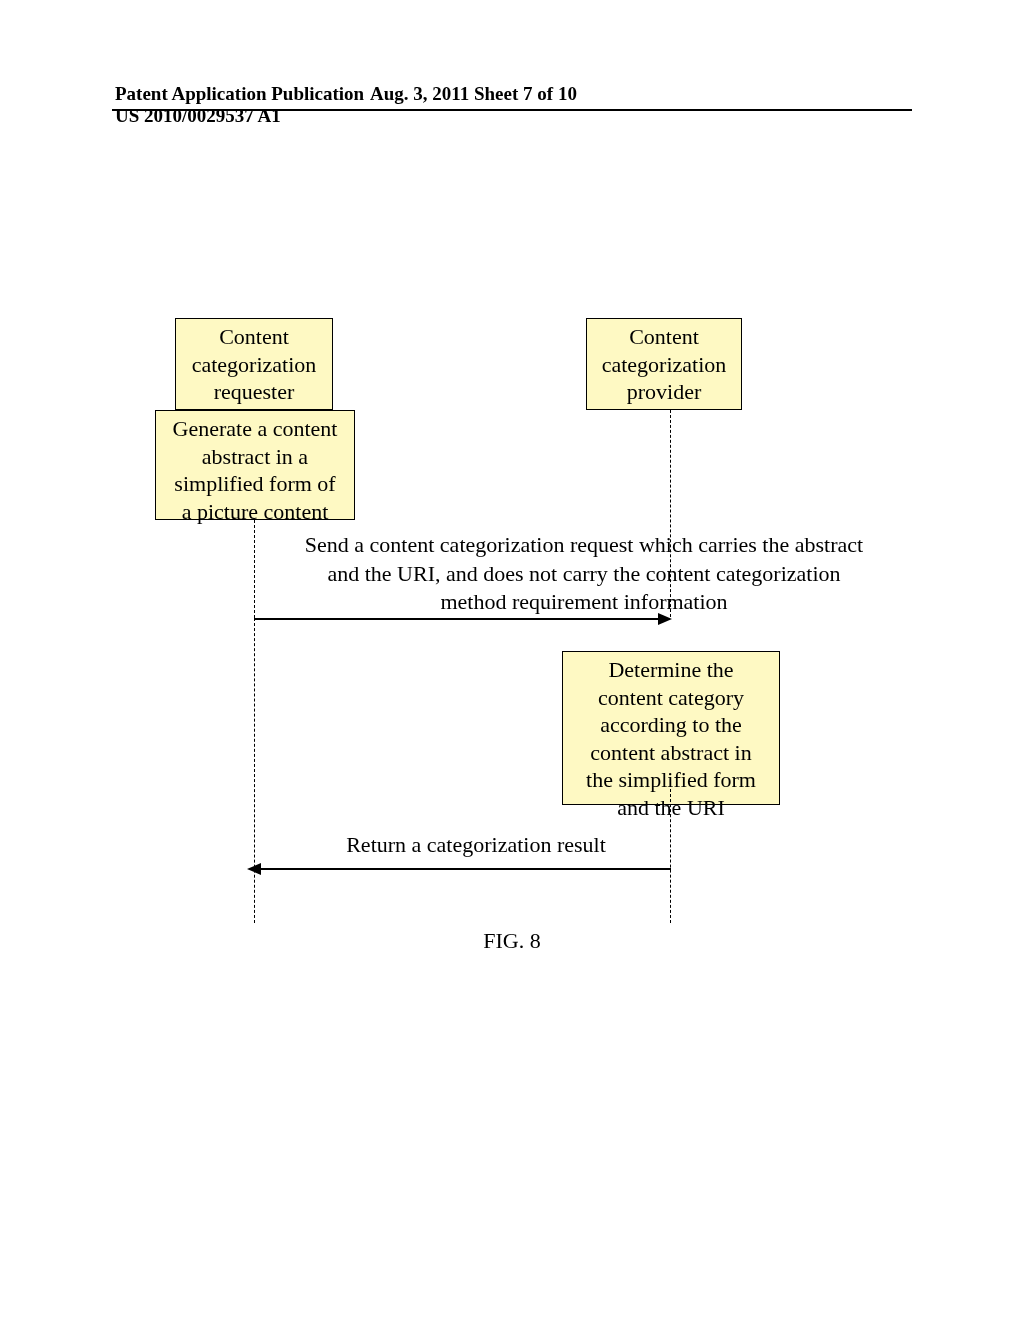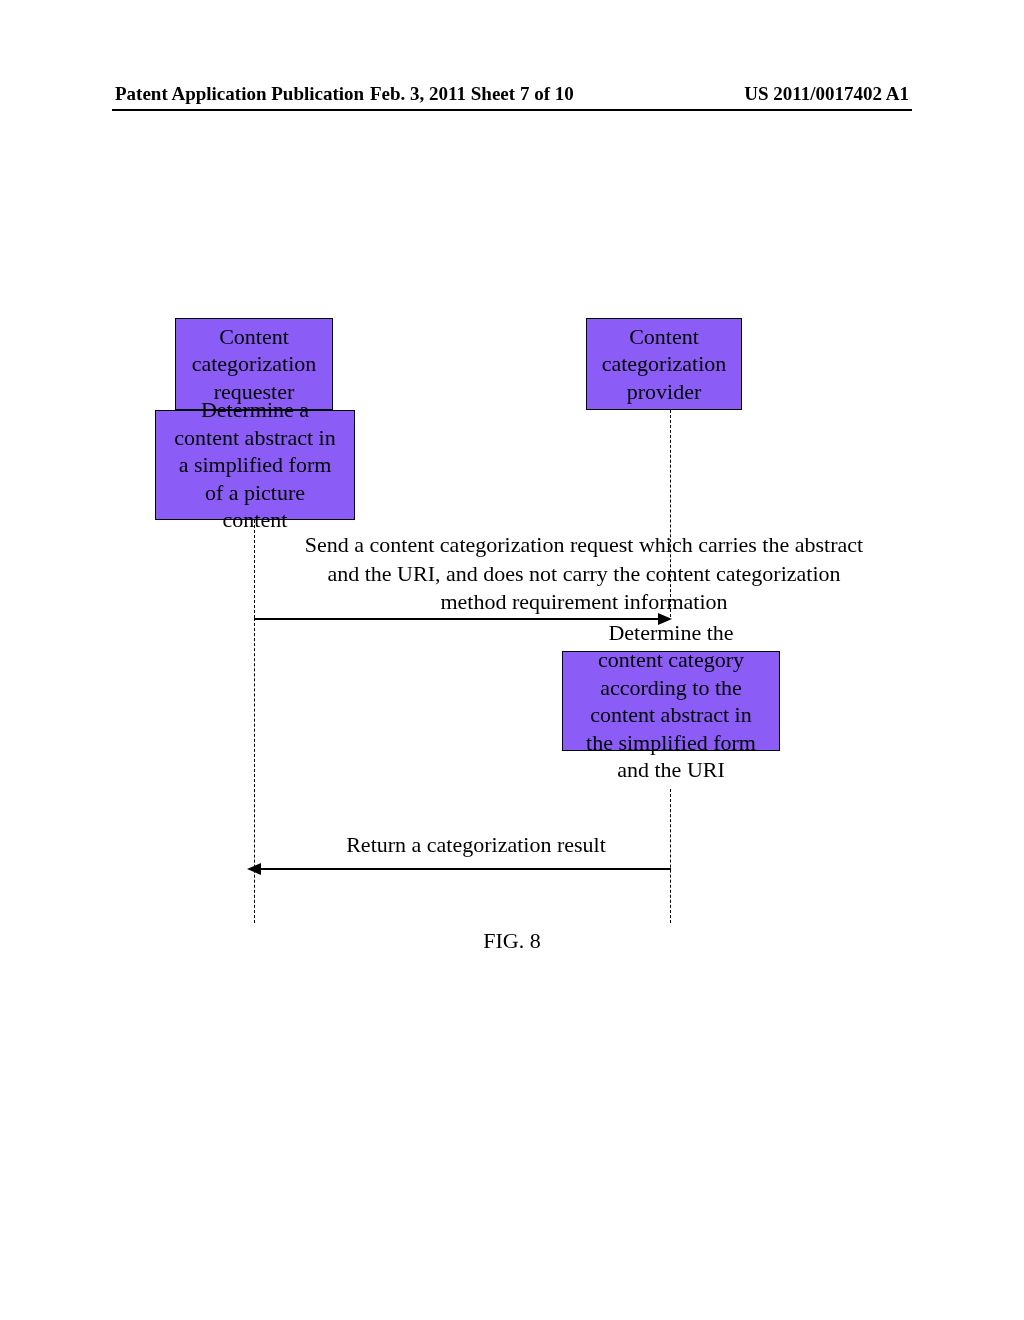--- a/index.html
+++ b/index.html
@@ -17,20 +17,21 @@
     .header {
       position: absolute;
       top: 83px;
       left: 0;
       width: 1024px;
       display: flex;
       justify-content: space-between;
       padding: 0 115px 0 115px;
       font-size: 19px;
       font-weight: bold;
+      flex-direction: column;
     }
     .header-left {
       flex: 0 0 auto;
     }
     .header-center {
       position: absolute;
       left: 370px;
     }
     .header-right {
       flex: 0 0 auto;
@@ -44,27 +45,27 @@
       background: #000;
     }
     .diagram {
       position: absolute;
       top: 318px;
       left: 0;
       width: 1024px;
     }
     .box {
       border: 1.5px solid #000;
-      background: #8b5cf6;
+      background: #fef9c3;
       text-align: center;
       font-size: 22px;
       line-height: 1.25;
       position: absolute;
       display: flex;
-      align-items: center;
+      align-items: flex-start;
       justify-content: center;
       padding: 4px 14px;
     }
     .entity-left {
       left: 175px;
       top: 0;
       width: 158px;
       height: 92px;
     }
     .entity-right {
@@ -86,21 +87,21 @@
       width: 560px;
       text-align: center;
       font-size: 22px;
       line-height: 1.3;
       margin-left: 48px;
     }
     .step-box-2 {
       left: 562px;
       top: 333px;
       width: 218px;
-      height: 100px;
+      height: 154px;
     }
     .msg2-text {
       position: absolute;
       left: 256px;
       top: 513px;
       width: 440px;
       text-align: center;
       font-size: 22px;
       line-height: 1.3;
     }
@@ -175,37 +176,37 @@
       width: 1024px;
       text-align: center;
       font-size: 22px;
     }
   </style>
 </head>
 <body>
 
 <div class="header">
   <span class="header-left">Patent Application Publication</span>
-  <span class="header-center">Feb. 3, 2011   Sheet 7 of 10</span>
-  <span class="header-right">US 2011/0017402 A1</span>
+  <span class="header-center">Aug. 3, 2011   Sheet 7 of 10</span>
+  <span class="header-right">US 2010/0029537 A1</span>
 </div>
 <div class="header-line"></div>
 
 <div class="diagram">
 
   <div class="box entity-left">
     <span>Content categorization requester</span>
   </div>
 
   <div class="box entity-right">
     <span>Content categorization provider</span>
   </div>
 
   <div class="box step-box-1">
-    <span>Determine a content abstract in a simplified form of a picture content</span>
+    <span>Generate a content abstract in a simplified form of a picture content</span>
   </div>
 
   <div class="lifeline lifeline-left-1"></div>
   <div class="lifeline lifeline-right-1"></div>
 
   <div class="msg1-text">Send a content categorization request which carries the abstract and the URI, and does not carry the content categorization method requirement information</div>
   <div class="arrow-line arrow1"></div>
   <div class="arrowhead-right ah1"></div>
 
   <div class="box step-box-2">

